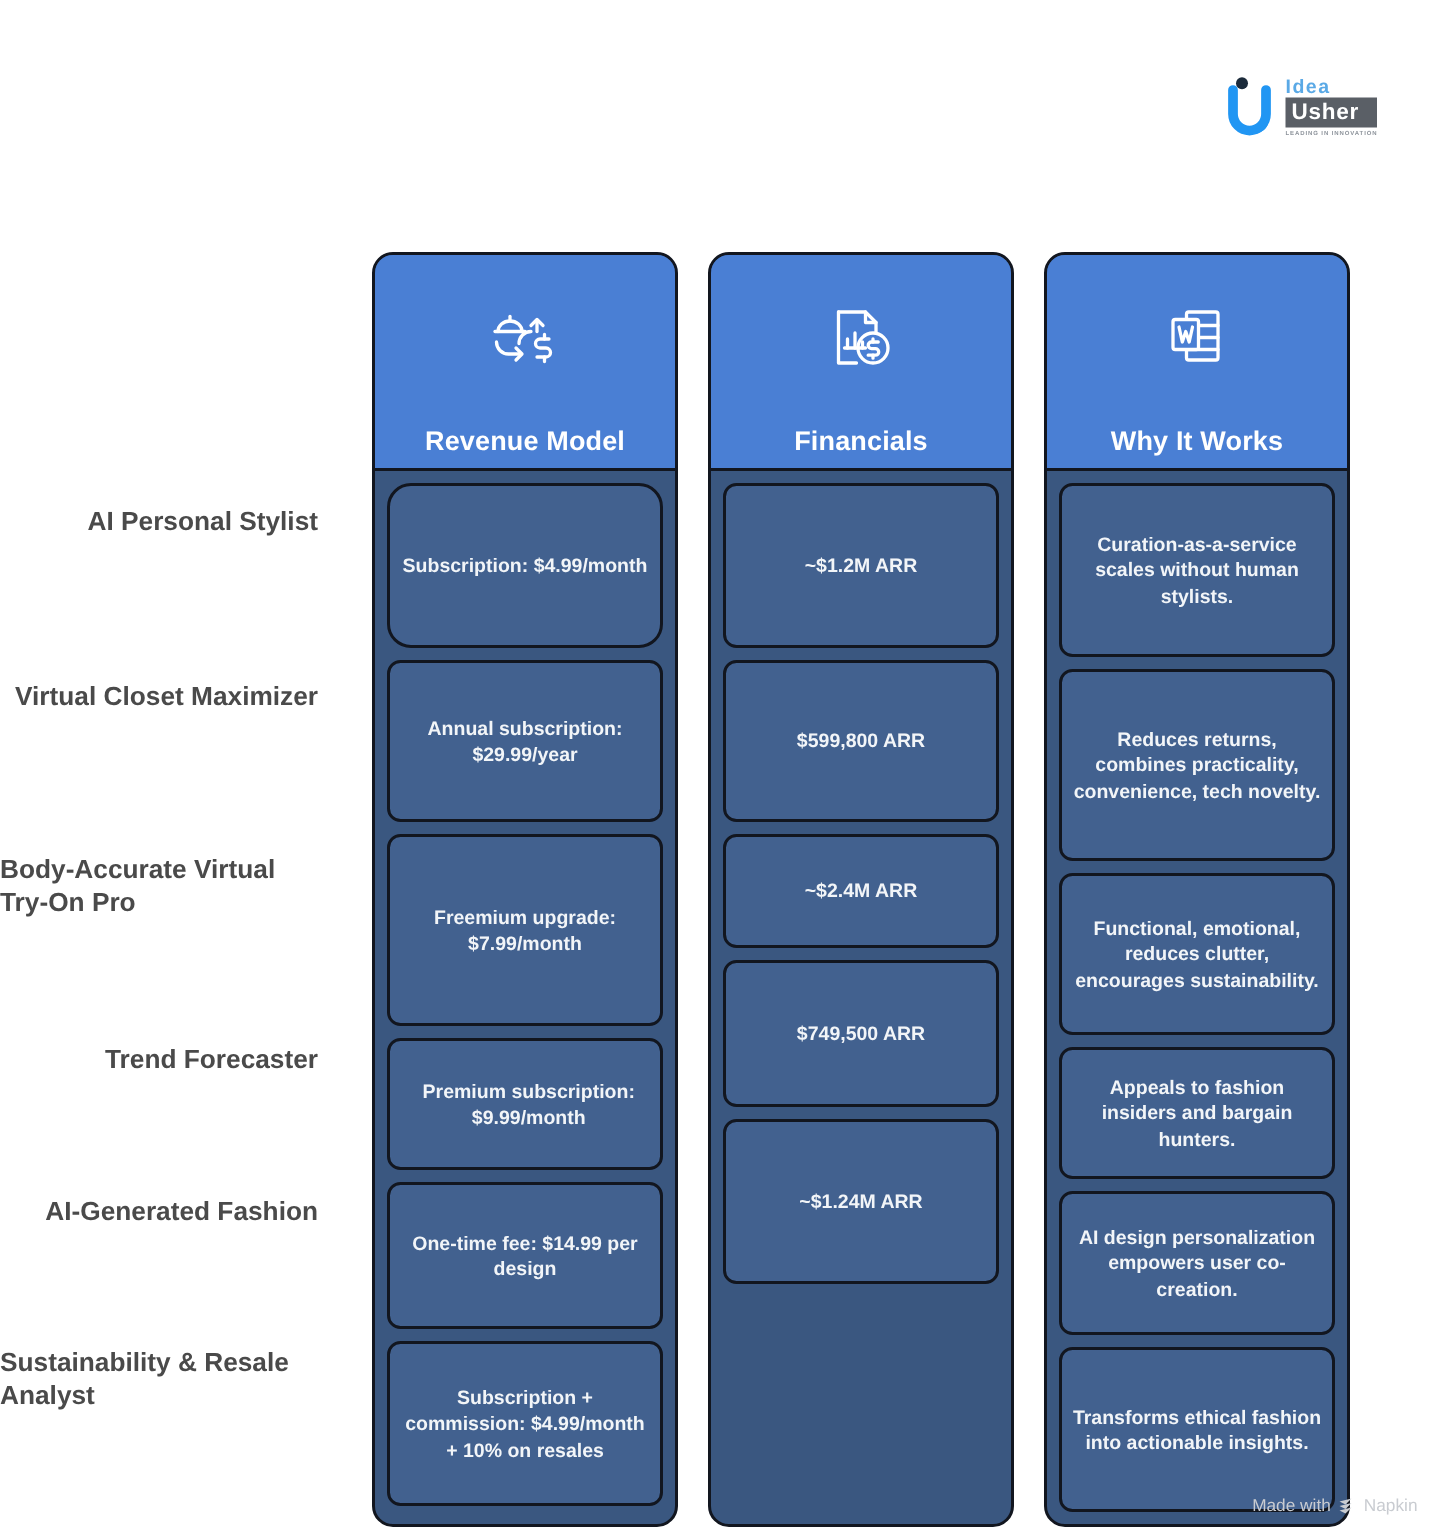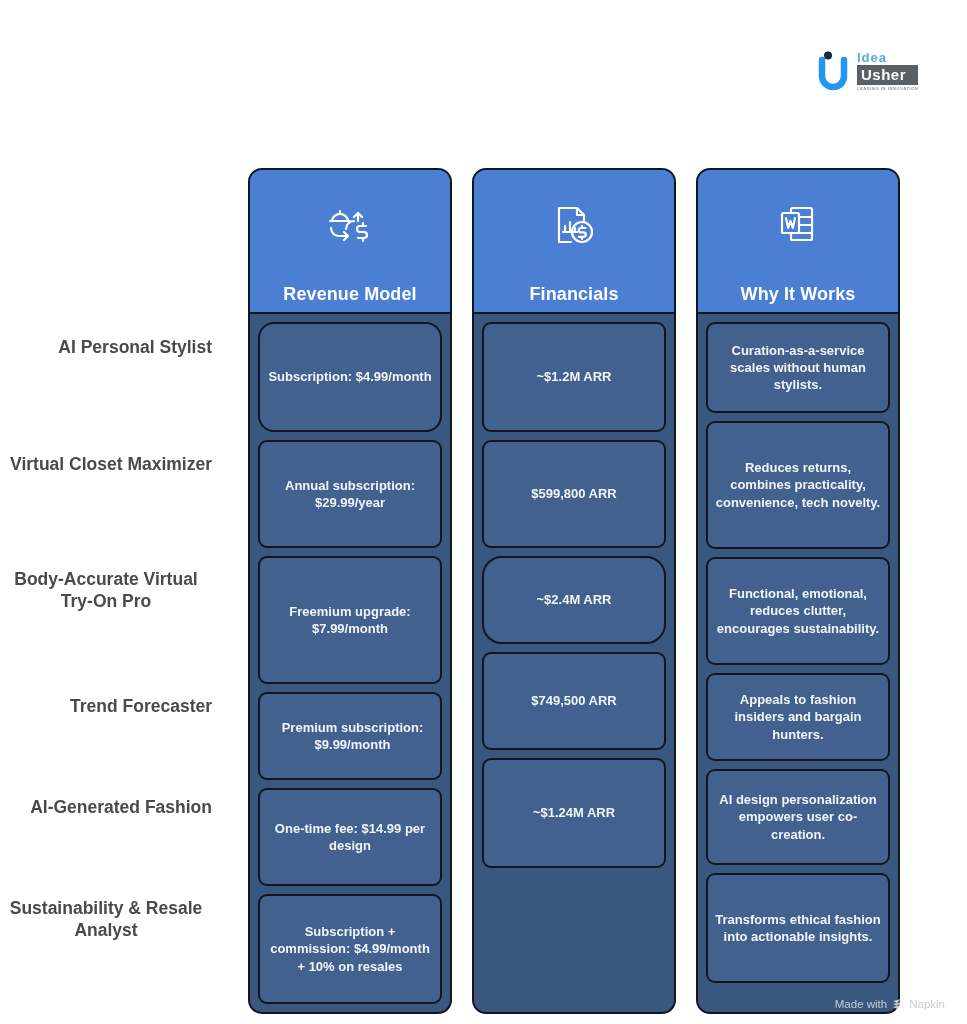--- a/index.html
+++ b/index.html
@@ -55,21 +55,21 @@
   .rowlabels {
     position: absolute;
     left: 0; top: 0;
     width: 230px;
   }
 
   .row-label {
     display: flex;
     align-items: center;
     justify-content: flex-end;
-    text-align: center;
+    text-align: left;
     padding-right: 18px;
     color: #4a4a4a;
     font-size: 17.5px;
     font-weight: bold;
     line-height: 1.28;
   }
 
   .columns {
     position: absolute;
     left: 248px; top: 0;
@@ -222,40 +222,40 @@
               <circle cx="33" cy="31" r="10"></circle>
               <path d="M36.5 27 h-4.5 a2.2 2.2 0 0 0 0 4.4 h2.6 a2.2 2.2 0 0 1 0 4.4 h-4.8"></path>
               <path d="M33 25 v2 M33 35.8 v2"></path>
             </svg>
           </div>
           <div class="col-header-title">Financials</div>
         </div>
         <div class="col-body">
             <div class="cell" style="height: 110px;">~$1.2M ARR</div>
             <div class="cell" style="height: 108px;">$599,800 ARR</div>
-            <div class="cell" style="height: 88px; border-radius: 20px;">~$2.4M ARR</div>
+            <div class="cell" style="height: 76px;">~$2.4M ARR</div>
             <div class="cell" style="height: 98px;">$749,500 ARR</div>
             <div class="cell" style="height: 110px;">~$1.24M ARR</div>
           </div>
       </div>
 
       <div class="column">
         <div class="col-header">
           <div class="col-header-icon">
             <svg width="50" height="46" viewBox="0 0 50 46" fill="none" stroke="#ffffff" stroke-width="2.2" stroke-linecap="round" stroke-linejoin="round" aria-hidden="true">
               <rect x="18" y="6" width="21" height="32" rx="1.5"></rect>
               <path d="M18 15 h21 M18 23 h21 M18 31 h21"></path>
               <rect x="9" y="11" width="17" height="20" rx="1.5" fill="#4a7fd4"></rect>
               <path d="M13 16 l2.2 10 l2.3 -7 l2.3 7 l2.2 -10" stroke-width="2.2"></path>
             </svg>
           </div>
           <div class="col-header-title">Why It Works</div>
         </div>
         <div class="col-body">
-            <div class="cell" style="height: 91px;">Curation-as-a-service scales without human stylists.</div>
+            <div class="cell" style="height: 116px;">Curation-as-a-service scales without human stylists.</div>
             <div class="cell" style="height: 128px;">Reduces returns, combines practicality, convenience, tech novelty.</div>
             <div class="cell" style="height: 108px;">Functional, emotional, reduces clutter, encourages sustainability.</div>
             <div class="cell" style="height: 88px;">Appeals to fashion insiders and bargain hunters.</div>
             <div class="cell" style="height: 96px;">AI design personalization empowers user co-creation.</div>
             <div class="cell" style="height: 110px;">Transforms ethical fashion into actionable insights.</div>
           </div>
       </div>
 
     </div>
   </div>

